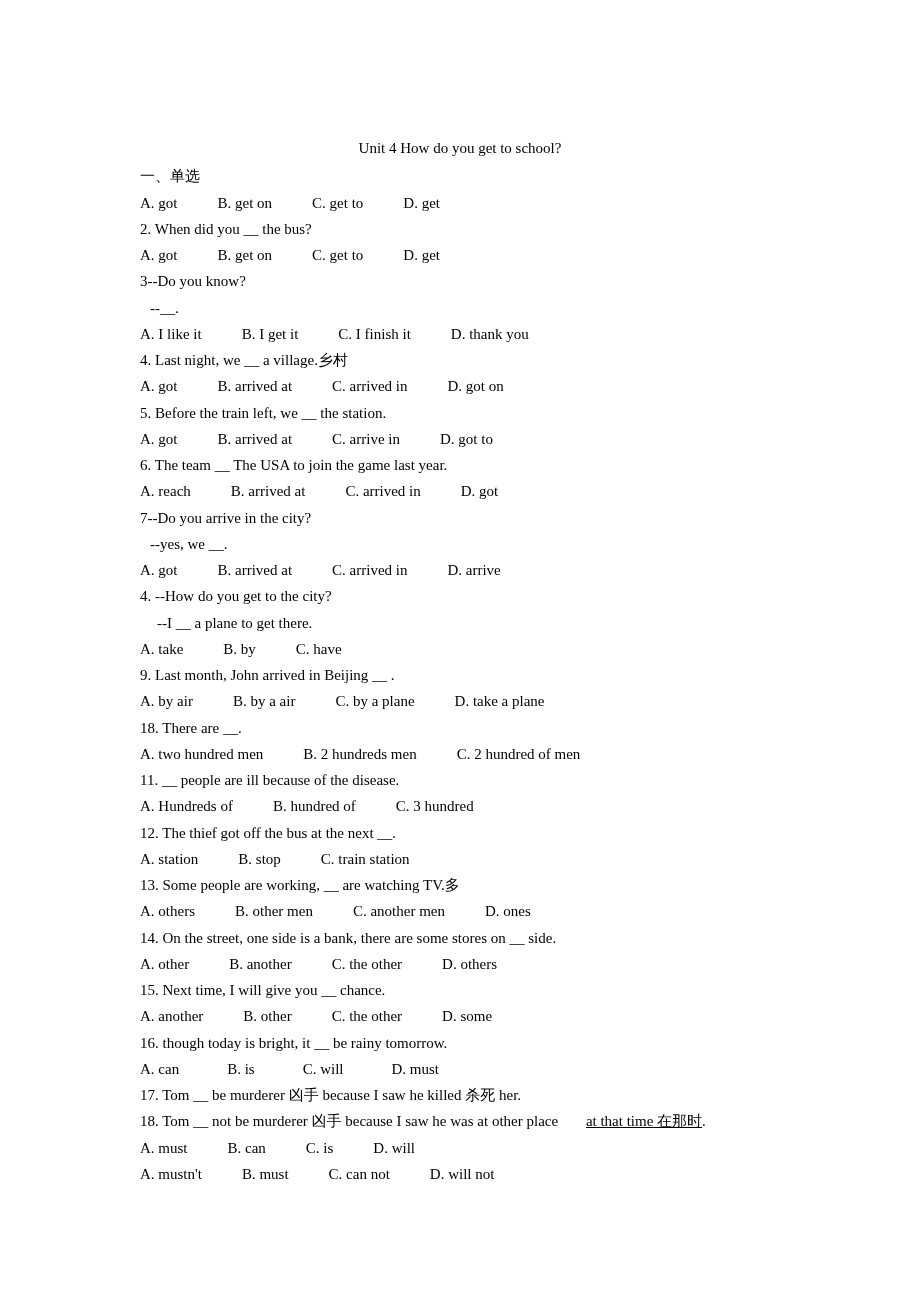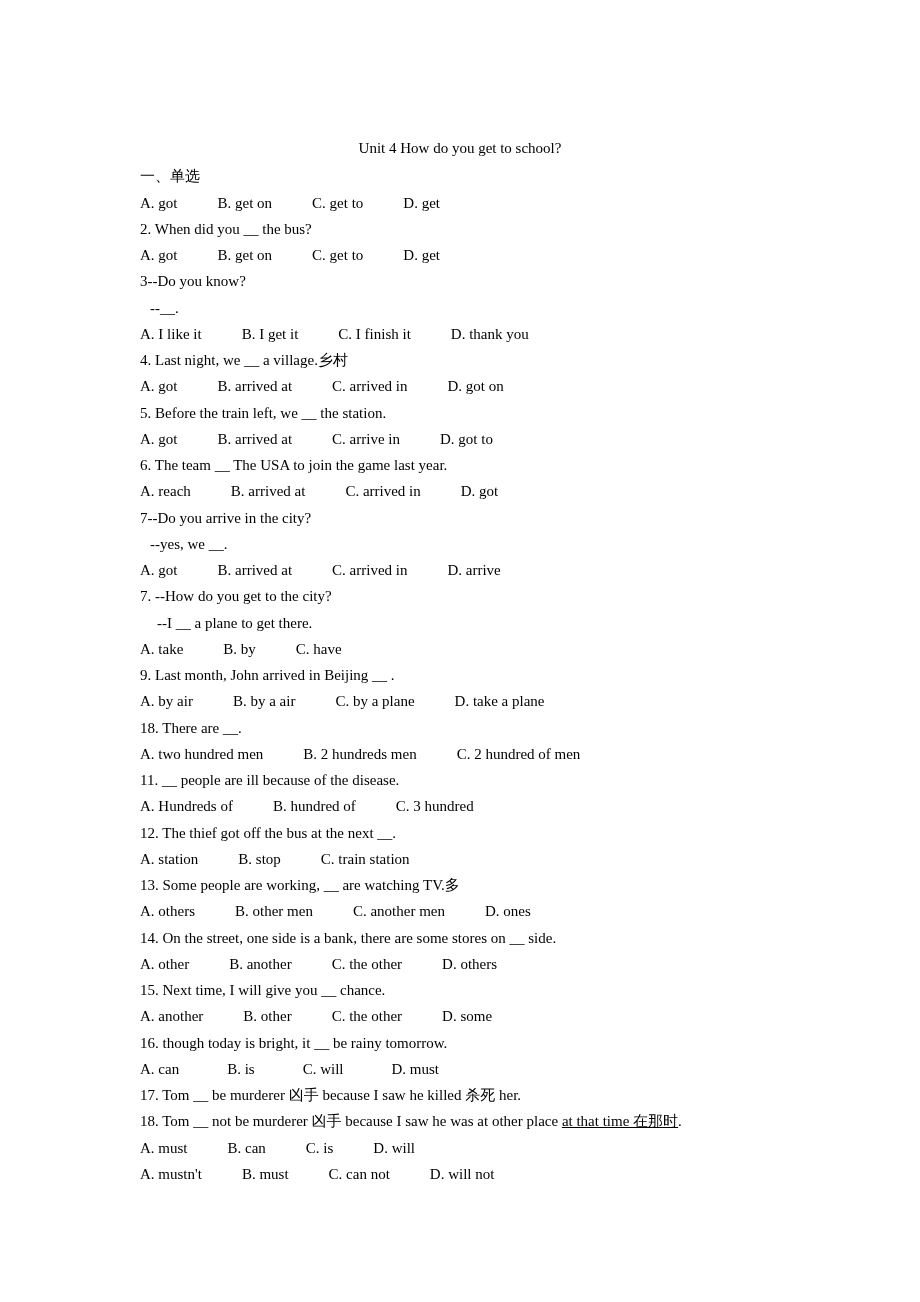--- a/index.html
+++ b/index.html
@@ -21,21 +21,21 @@
     .q { }
     .opts { }
     .opts span { display: inline-block; }
     .gap-m span { margin-right: 40px; }
     .gap-l span { margin-right: 48px; }
     .gap-s span:last-child,
     .gap-m span:last-child,
     .gap-l span:last-child { margin-right: 0; }
     .indent { padding-left: 10px; }
     .indent2 { padding-left: 17px; }
-    u { text-decoration: underline; }
+    u { text-decoration: underline; margin-left: 24px; }
   </style>
 </head>
 <body>
 
 <div class="title">Unit 4 How do you get to school?</div>
 <div class="section">一、单选</div>
 <div id="questions">
     <div class="opts gap-m"><span>A. got</span><span>B. get on</span><span>C. get to</span><span>D. get</span></div>
     <div class="q">2. When did you __ the bus?</div>
     <div class="opts gap-m"><span>A. got</span><span>B. get on</span><span>C. get to</span><span>D. get</span></div>
@@ -44,21 +44,21 @@
     <div class="opts gap-m"><span>A. I like it</span><span>B. I get it</span><span>C. I finish it</span><span>D. thank you</span></div>
     <div class="q">4. Last night, we __ a village.乡村</div>
     <div class="opts gap-m"><span>A. got</span><span>B. arrived at</span><span>C. arrived in</span><span>D. got on</span></div>
     <div class="q">5. Before the train left, we __ the station.</div>
     <div class="opts gap-m"><span>A. got</span><span>B. arrived at</span><span>C. arrive in</span><span>D. got to</span></div>
     <div class="q">6. The team __ The USA to join the game last year.</div>
     <div class="opts gap-m"><span>A. reach</span><span>B. arrived at</span><span>C. arrived in</span><span>D. got</span></div>
     <div class="q">7--Do you arrive in the city?</div>
     <div class="indent">--yes, we __.</div>
     <div class="opts gap-m"><span>A. got</span><span>B. arrived at</span><span>C. arrived in</span><span>D. arrive</span></div>
-    <div class="q">7. --How do you get to the city?</div>
+    <div class="q">4. --How do you get to the city?</div>
     <div class="indent2">--I __ a plane to get there.</div>
     <div class="opts gap-m"><span>A. take</span><span>B. by</span><span>C. have</span></div>
     <div class="q">9. Last month, John arrived in Beijing __ .</div>
     <div class="opts gap-m"><span>A. by air</span><span>B. by a air</span><span>C. by a plane</span><span>D. take a plane</span></div>
     <div class="q">18. There are __.</div>
     <div class="opts gap-m"><span>A. two hundred men</span><span>B. 2 hundreds men</span><span>C. 2 hundred of men</span></div>
     <div class="q">11. __ people are ill because of the disease.</div>
     <div class="opts gap-m"><span>A. Hundreds of</span><span>B. hundred of</span><span>C. 3 hundred</span></div>
     <div class="q">12. The thief got off the bus at the next __.</div>
     <div class="opts gap-m"><span>A. station</span><span>B. stop</span><span>C. train station</span></div>

